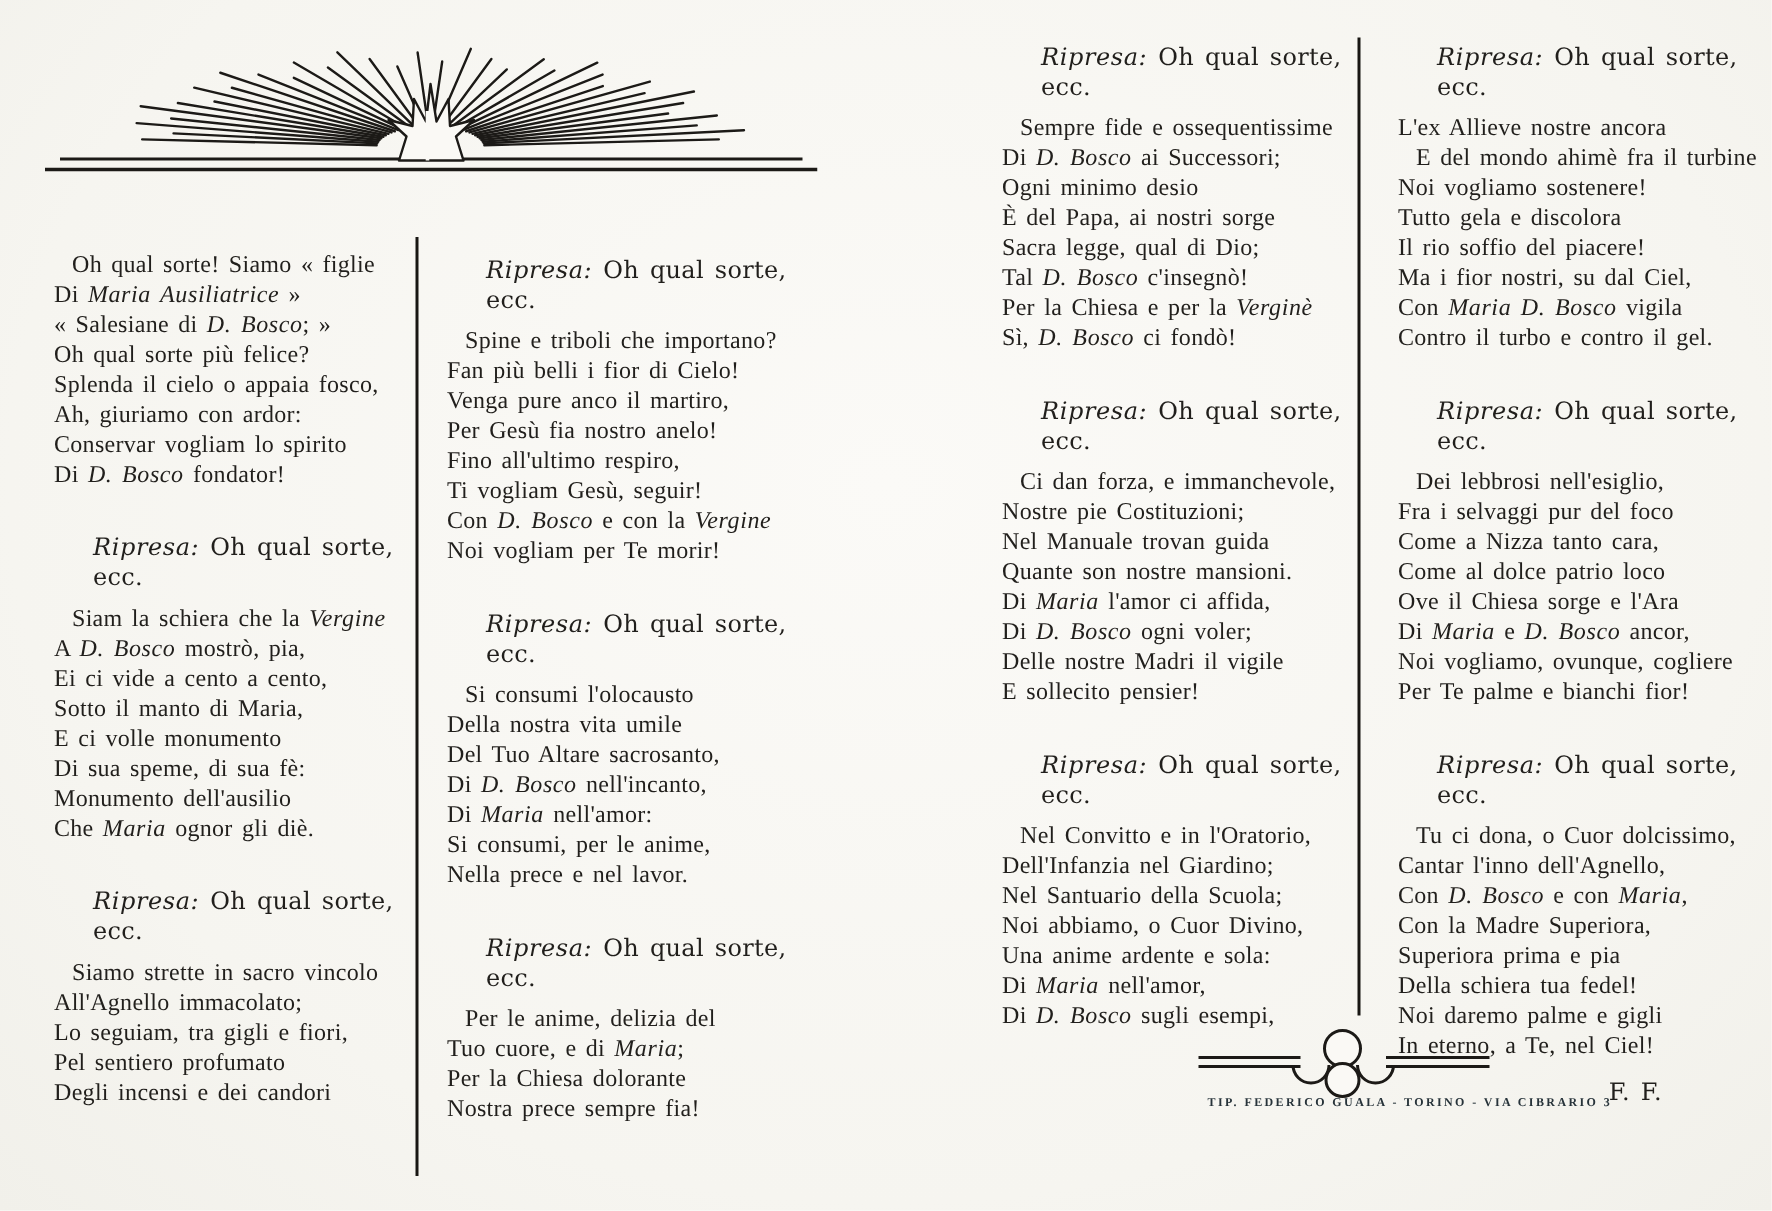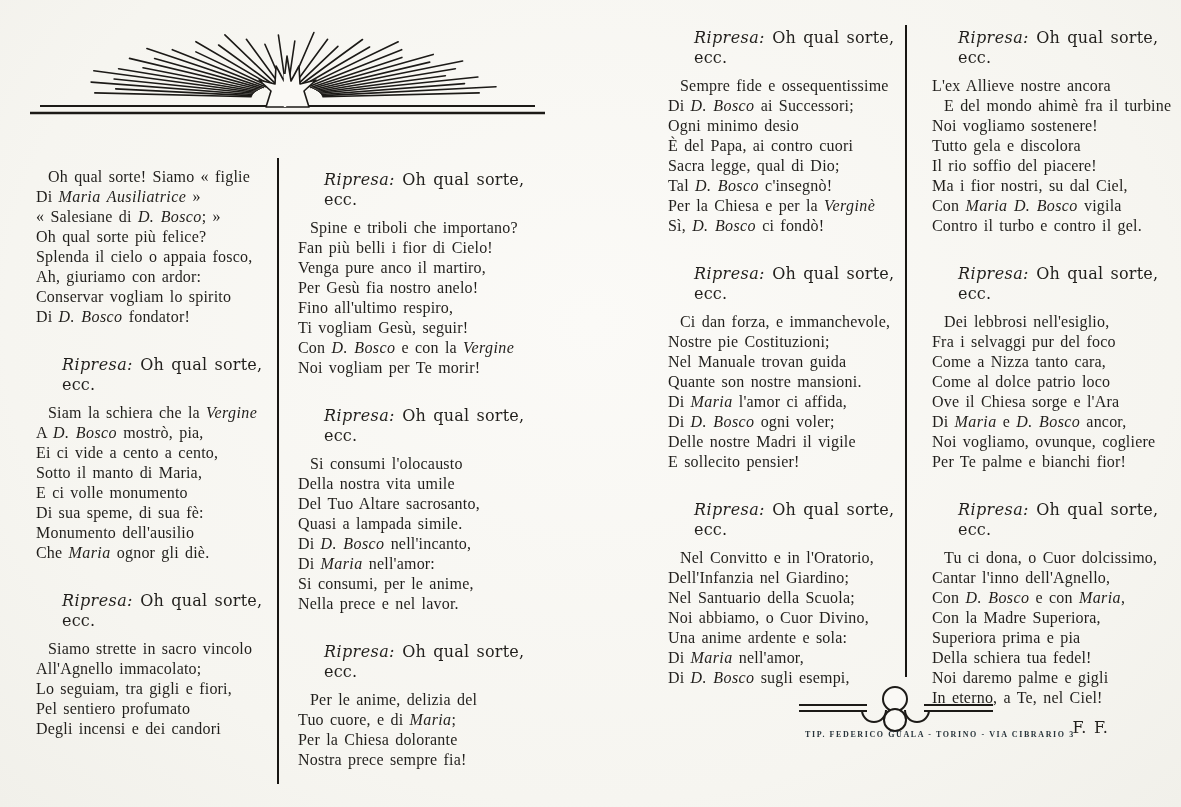--- a/index.html
+++ b/index.html
@@ -152,41 +152,40 @@
         <div class="line">Fino all'ultimo respiro,</div>
         <div class="line">Ti vogliam Gesù, seguir!</div>
         <div class="line">Con <i>D. Bosco</i> e con la <i>Vergine</i></div>
         <div class="line">Noi vogliam per Te morir!</div>
       </div>
       <div class="ripresa"><i>Ripresa:</i> Oh qual sorte, ecc.</div>
       <div class="stanza">
         <div class="line first">Si consumi l'olocausto</div>
         <div class="line">Della nostra vita umile</div>
         <div class="line">Del Tuo Altare sacrosanto,</div>
-        <div class="line">Quasi a lampada simile.</div>
         <div class="line">Di <i>D. Bosco</i> nell'incanto,</div>
         <div class="line">Di <i>Maria</i> nell'amor:</div>
         <div class="line">Si consumi, per le anime,</div>
         <div class="line">Nella prece e nel lavor.</div>
       </div>
       <div class="ripresa"><i>Ripresa:</i> Oh qual sorte, ecc.</div>
       <div class="stanza">
         <div class="line first">Per le anime, delizia del</div>
         <div class="line">Tuo cuore, e di <i>Maria</i>;</div>
         <div class="line">Per la Chiesa dolorante</div>
         <div class="line">Nostra prece sempre fia!</div>
       </div>
     </div>
   <div class="col" id="col2">
       <div class="ripresa"><i>Ripresa:</i> Oh qual sorte, ecc.</div>
       <div class="stanza">
         <div class="line first">Sempre fide e ossequentissime</div>
         <div class="line">Di <i>D. Bosco</i> ai Successori;</div>
         <div class="line">Ogni minimo desio</div>
-        <div class="line">È del Papa, ai contro cuori</div>
+        <div class="line">È del Papa, ai nostri sorge</div>
         <div class="line">Sacra legge, qual di Dio;</div>
         <div class="line">Tal <i>D. Bosco</i> c'insegnò!</div>
         <div class="line">Per la Chiesa e per la <i>Verginè</i></div>
         <div class="line">Sì, <i>D. Bosco</i> ci fondò!</div>
       </div>
       <div class="ripresa"><i>Ripresa:</i> Oh qual sorte, ecc.</div>
       <div class="stanza">
         <div class="line first">Ci dan forza, e immanchevole,</div>
         <div class="line">Nostre pie Costituzioni;</div>
         <div class="line">Nel Manuale trovan guida</div>

